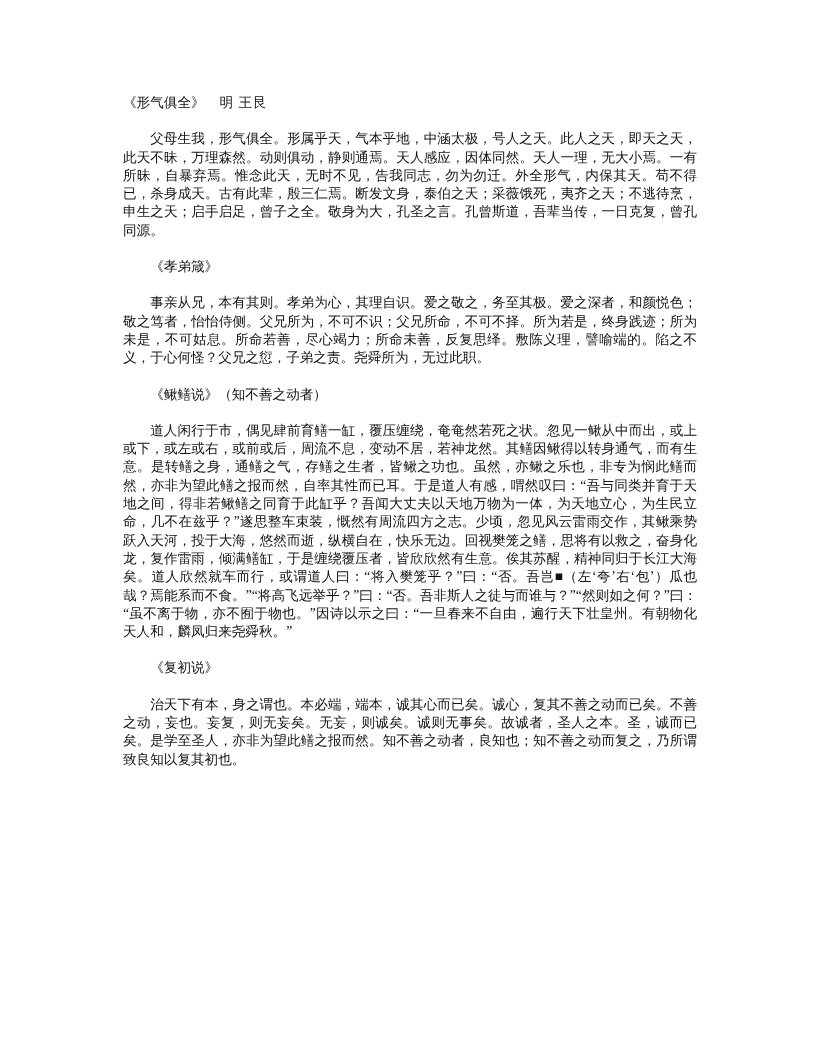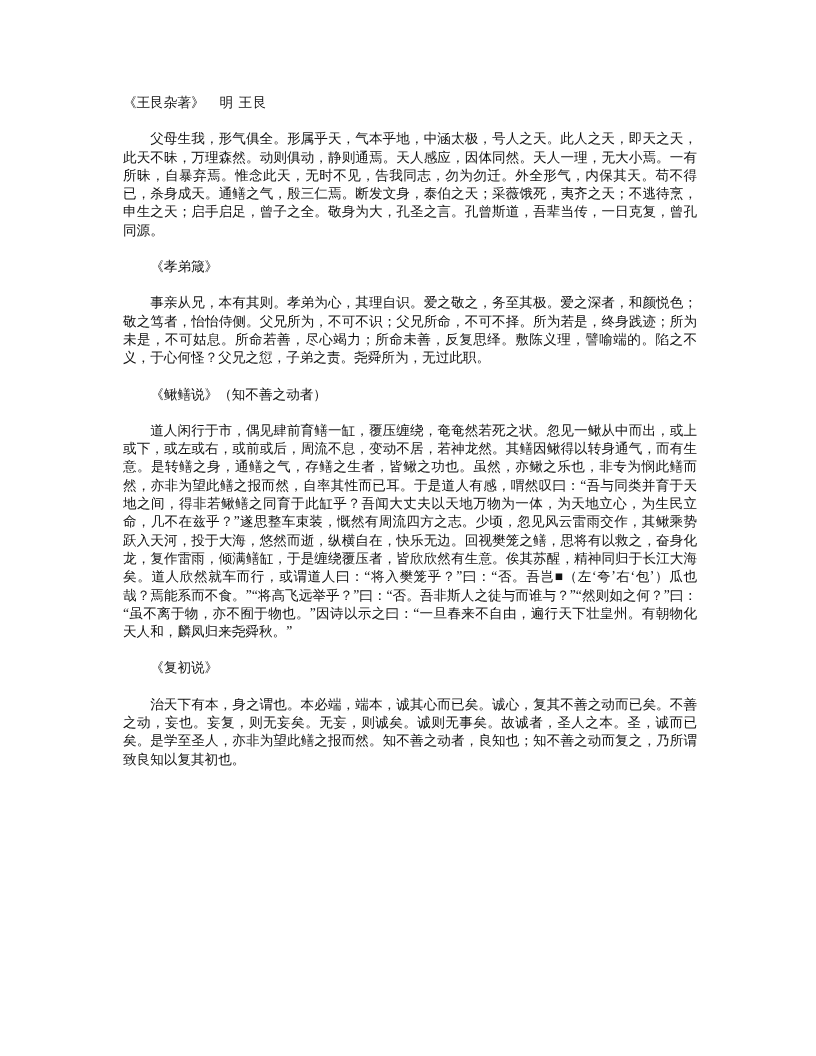--- a/index.html
+++ b/index.html
@@ -38,25 +38,25 @@
   p.para {
     text-align: justify;
   }
 </style>
 </head>
 <body>
 
 <div class="page">
 
   <div class="doc-title">
-    <span>《王艮杂著》</span><span class="author"><span class="author-inner">明 王艮</span></span>
+    <span>《形气俱全》</span><span class="author"><span class="author-inner">明 王艮</span></span>
   </div>
 
   <div class="section">
-    <p class="para">父母生我，形气俱全。形属乎天，气本乎地，中涵太极，号人之天。此人之天，即天之天，此天不昧，万理森然。动则俱动，静则通焉。天人感应，因体同然。天人一理，无大小焉。一有所昧，自暴弃焉。惟念此天，无时不见，告我同志，勿为勿迁。外全形气，内保其天。苟不得已，杀身成天。通鳝之气，殷三仁焉。断发文身，泰伯之天；采薇饿死，夷齐之天；不逃待烹，申生之天；启手启足，曾子之全。敬身为大，孔圣之言。孔曾斯道，吾辈当传，一日克复，曾孔同源。</p>
+    <p class="para">父母生我，形气俱全。形属乎天，气本乎地，中涵太极，号人之天。此人之天，即天之天，此天不昧，万理森然。动则俱动，静则通焉。天人感应，因体同然。天人一理，无大小焉。一有所昧，自暴弃焉。惟念此天，无时不见，告我同志，勿为勿迁。外全形气，内保其天。苟不得已，杀身成天。古有此辈，殷三仁焉。断发文身，泰伯之天；采薇饿死，夷齐之天；不逃待烹，申生之天；启手启足，曾子之全。敬身为大，孔圣之言。孔曾斯道，吾辈当传，一日克复，曾孔同源。</p>
   </div>
 
   <div class="section">
     <p class="heading">《孝弟箴》</p>
     <p class="para">事亲从兄，本有其则。孝弟为心，其理自识。爱之敬之，务至其极。爱之深者，和颜悦色；敬之笃者，怡怡侍侧。父兄所为，不可不识；父兄所命，不可不择。所为若是，终身践迹；所为未是，不可姑息。所命若善，尽心竭力；所命未善，反复思绎。敷陈义理，譬喻端的。陷之不义，于心何怪？父兄之愆，子弟之责。尧舜所为，无过此职。</p>
   </div>
 
   <div class="section">
     <p class="heading">《鳅鳝说》（知不善之动者）</p>
     <p class="para">道人闲行于市，偶见肆前育鳝一缸，覆压缠绕，奄奄然若死之状。忽见一鳅从中而出，或上或下，或左或右，或前或后，周流不息，变动不居，若神龙然。其鳝因鳅得以转身通气，而有生意。是转鳝之身，通鳝之气，存鳝之生者，皆鳅之功也。虽然，亦鳅之乐也，非专为悯此鳝而然，亦非为望此鳝之报而然，自率其性而已耳。于是道人有感，喟然叹曰：“吾与同类并育于天地之间，得非若鳅鳝之同育于此缸乎？吾闻大丈夫以天地万物为一体，为天地立心，为生民立命，几不在兹乎？”遂思整车束装，慨然有周流四方之志。少顷，忽见风云雷雨交作，其鳅乘势跃入天河，投于大海，悠然而逝，纵横自在，快乐无边。回视樊笼之鳝，思将有以救之，奋身化龙，复作雷雨，倾满鳝缸，于是缠绕覆压者，皆欣欣然有生意。俟其苏醒，精神同归于长江大海矣。道人欣然就车而行，或谓道人曰：“将入樊笼乎？”曰：“否。吾岂■（左‘夸’右‘包’）瓜也哉？焉能系而不食。”“将高飞远举乎？”曰：“否。吾非斯人之徒与而谁与？”“然则如之何？”曰：“虽不离于物，亦不囿于物也。”因诗以示之曰：“一旦春来不自由，遍行天下壮皇州。有朝物化天人和，麟凤归来尧舜秋。”</p>

